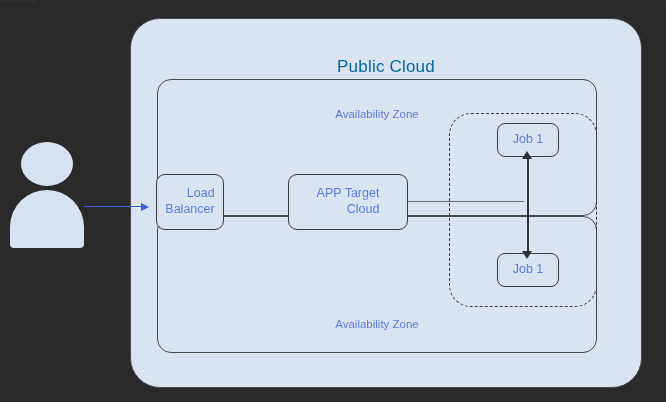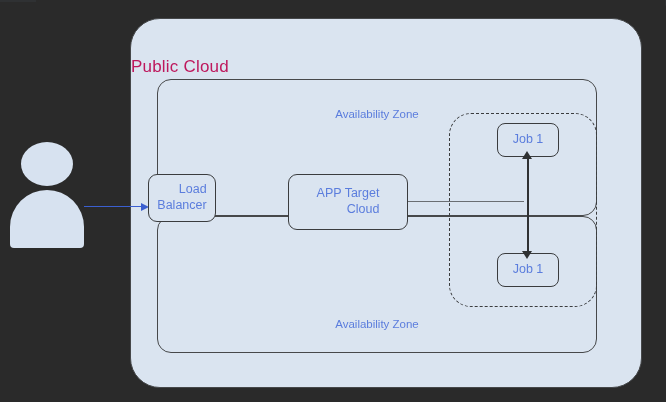--- a/index.html
+++ b/index.html
@@ -31,23 +31,23 @@
     background: #dae4f0;
     border: 1.2px solid #46484a;
     border-radius: 30px;
     box-sizing: border-box;
   }
   .cloud-title {
     position: absolute;
     left: 0;
     top: 38px;
     width: 100%;
-    text-align: left;
+    text-align: center;
     font-size: 17px;
-    color: #be185d;
+    color: #0369a1;
     letter-spacing: 0.2px;
   }
 
   
   .az {
     position: absolute;
     left: 26px;
     width: 440px;
     background: transparent;
     border: 1.2px solid #46484a;
@@ -77,21 +77,21 @@
     box-sizing: border-box;
     display: flex;
     align-items: center;
     justify-content: center;
     text-align: right;
     font-size: 12.5px;
     line-height: 1.25;
     color: #5b7ddd;
     z-index: 6;
   }
-  .node-lb  { left: 148px; top: 174px; width: 68px;  height: 48px; }
+  .node-lb  { left: 156px; top: 174px; width: 68px;  height: 56px; }
   .node-atg { left: 288px; top: 174px; width: 120px;  height: 56px; }
   .node-job { width: 62px; height: 34px; border-radius: 8px; font-size: 12.5px; }
   .node-job1 { left: 497px; top: 123px; }
   .node-job2 { left: 497px; top: 253px; }
 
   
   .job-group {
     position: absolute;
     left: 449px;
     top: 113px;

